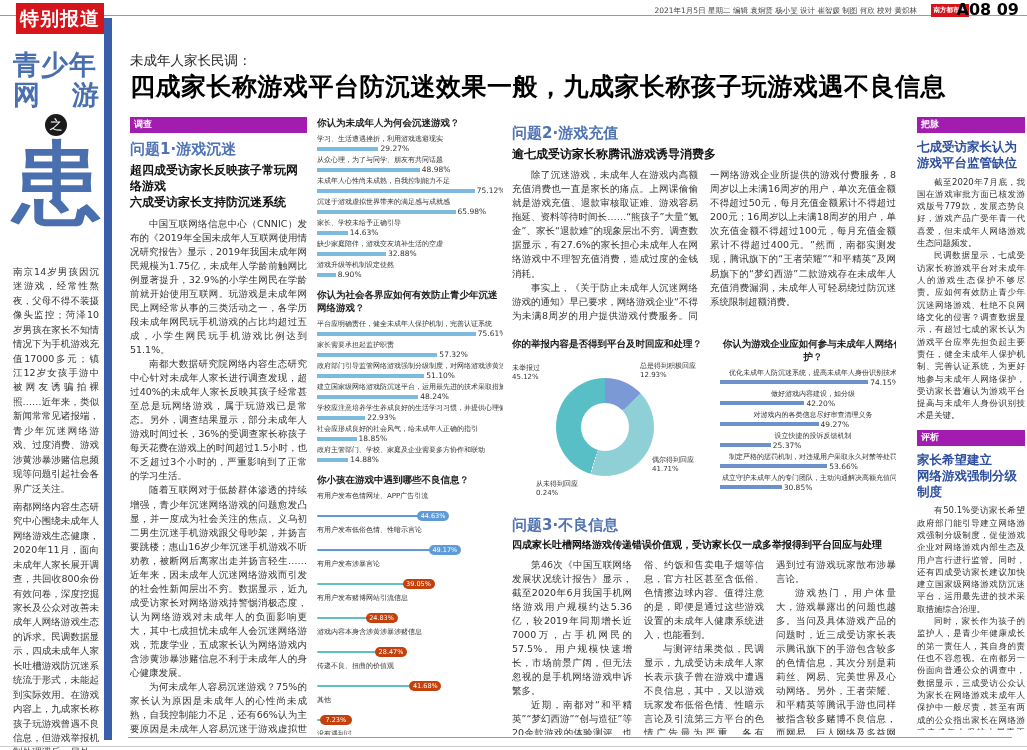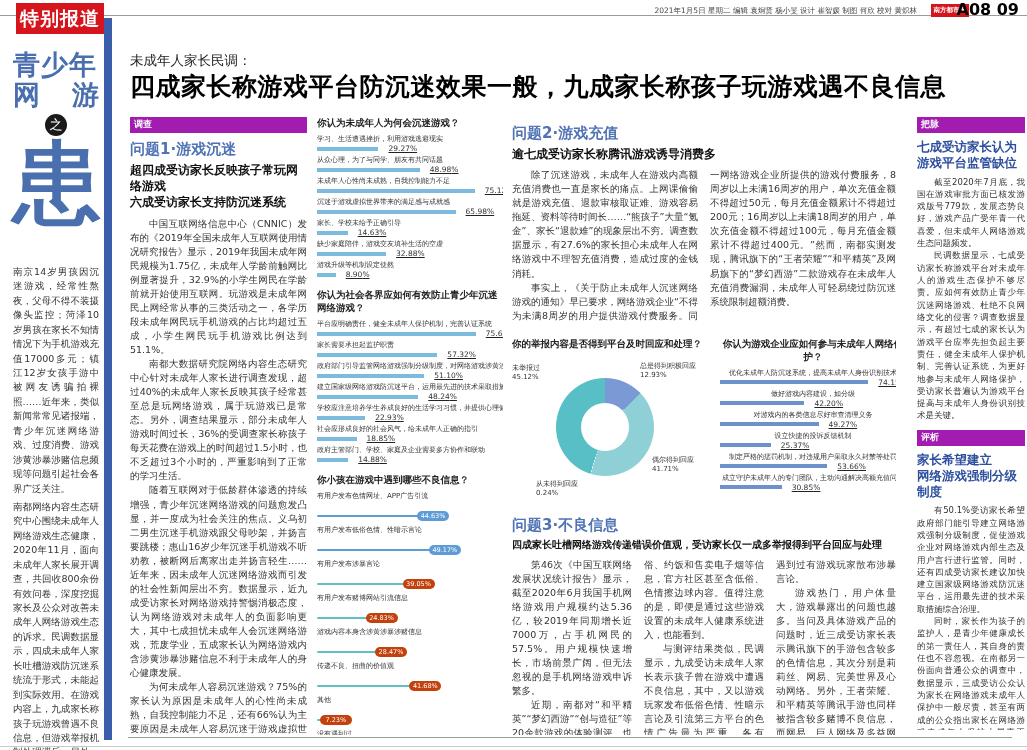--- a/index.html
+++ b/index.html
@@ -36,21 +36,21 @@
   .colB{position:absolute;left:317px;top:117px;width:186px;height:618px;overflow:hidden;}
   .colC{position:absolute;left:512px;top:117px;width:384px;height:618px;overflow:hidden;}
   .colD{position:absolute;left:905px;top:117px;width:108px;height:618px;overflow:hidden;margin-left:12px;}
   .colD p{font-size:8.5px;line-height:1.45;text-align:justify;color:#333;margin:0;text-indent:2em;}
   .d-head{color:#2d4f9e;font-size:12.5px;font-weight:bold;line-height:1.3;margin:6px 0 4px;}
   
   .chart{margin-bottom:11px;}
   .c-title{font-size:9.5px;font-weight:bold;color:#222;line-height:1.3;margin-bottom:5px;}
   .b-item{margin-bottom:3px;}
   .b-label{font-size:7px;color:#333;white-space:nowrap;overflow:hidden;margin-bottom:1px;}
-  .b-row{display:flex;align-items:center;gap:10px;height:7px;text-decoration:underline;}
+  .b-row{display:flex;align-items:center;gap:2px;height:7px;}
   .b-bar{height:4px;background:#7cbade;flex:none;}
   .ent .b-bar{background:#6d92c9;}
   .b-val,.s-val{font-size:7.5px;color:#333;white-space:nowrap;}
   .pct::after{content:"%";}
   
   .p-item{margin-bottom:4px;}
   .p-wrap{position:relative;height:10px;margin-top:10px;}
   .p-line{position:absolute;left:0;right:12px;top:4px;height:2px;border-radius:1px;background:#5fc0c6;}
   .p-pill{position:absolute;right:-16px;top:0;height:10px;min-width:26px;padding:0 3px;border-radius:5px;
           background:#c2410c;color:#fff;font-size:6.5px;display:flex;align-items:center;justify-content:center;}

